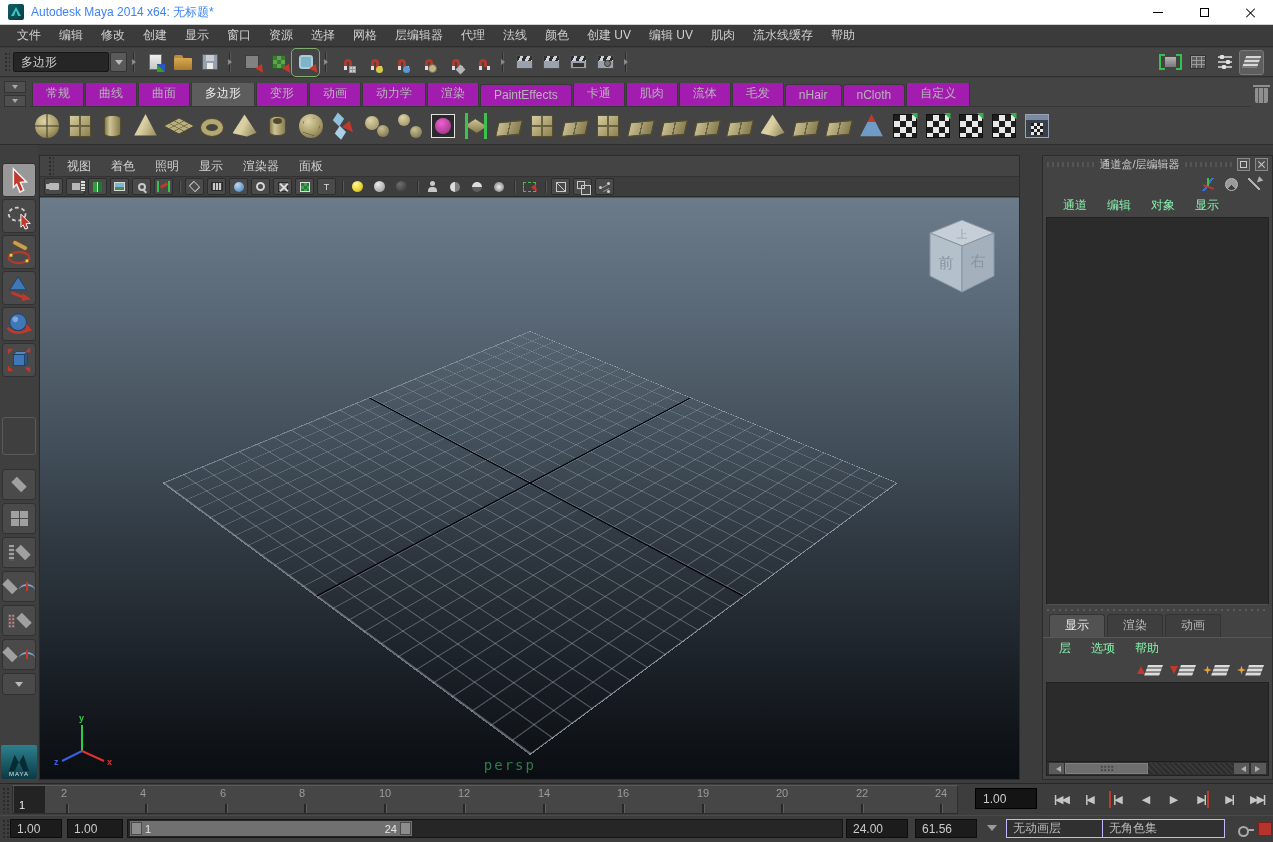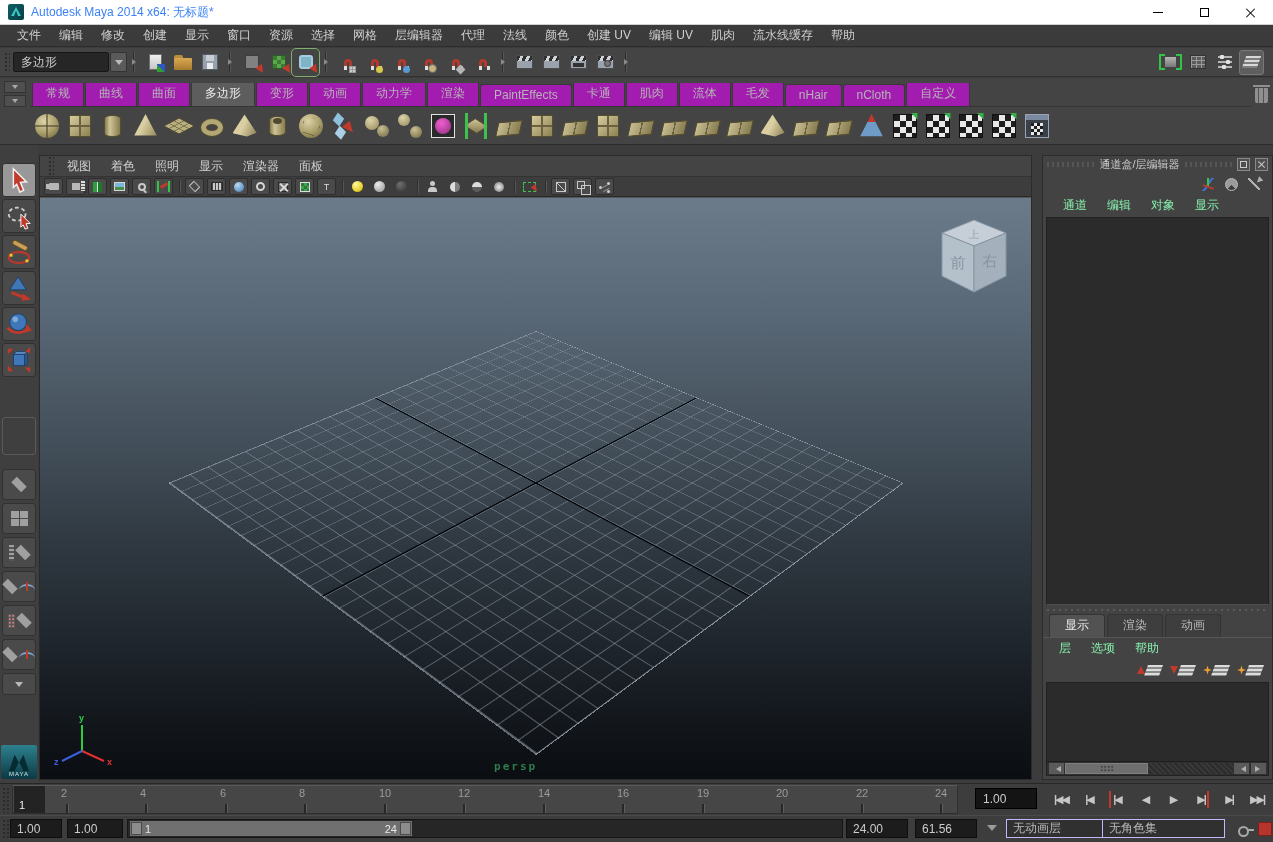--- a/index.html
+++ b/index.html
@@ -178,21 +178,21 @@
   .mini-dots{width:7px;height:14px;background:#565656;
       background-image:radial-gradient(#e08080 1px,transparent 1.2px);background-size:3.5px 3.5px}
   .lay-dd{height:22px}
   .maya-logo{margin-top:auto;margin-bottom:4px;width:36px;height:34px;border-radius:2px;
       background:linear-gradient(180deg,#2d808e,#0c3a44);display:flex;flex-direction:column;align-items:center;justify-content:flex-end}
   .maya-mark{width:20px;height:18px;background:#072b33;
       clip-path:polygon(0 100%,28% 10%,50% 55%,72% 10%,100% 100%,72% 100%,50% 48%,28% 100%)}
   .maya-word{font-size:6px;letter-spacing:1px;color:#cfe5e8;margin-bottom:2px}
 
   
-  .viewport-col{flex:1;display:flex;flex-direction:column;margin:10px 8px 3px 1px;border:1px solid #2b2b2b}
+  .viewport-col{flex:1;display:flex;flex-direction:column;margin:10px 20px 3px 1px;border:1px solid #2b2b2b}
   .panel-menubar{height:20px;background:#444;display:flex;align-items:center;padding-left:4px}
   .panel-menu-item{padding:0 10px;color:#cfcfcf}
   .panel-toolbar{height:21px;background:#3d3d3d;border-top:1px solid #333;border-bottom:1px solid #292929;
       display:flex;align-items:center;padding-left:4px;gap:3px}
   .pt{min-width:19px;height:17px;background:#4a4a4a;border:1px solid #2d2d2d;border-radius:2px;
       display:flex;align-items:center;justify-content:center;position:relative;font-size:9px;font-weight:bold;color:#ddd}
   .pt i{position:relative}
   .pt i::before,.pt i::after{content:"";position:absolute}
   .bare{background:none;border:none}
   .pt-sep{background:none;border:none;min-width:6px}
@@ -244,21 +244,21 @@
   .grid-plane{position:absolute;left:50%;top:50%;width:520px;height:520px;margin:-260px 0 0 -260px;
       transform:translateY(-6px) rotateX(58deg) rotateZ(45deg);
       border:1px solid rgba(180,192,205,.55);
       background-image:repeating-linear-gradient(0deg,rgba(180,192,205,.40) 0 1px,transparent 1px 21.7px),
                        repeating-linear-gradient(90deg,rgba(180,192,205,.40) 0 1px,transparent 1px 21.7px)}
   .grid-plane::before{content:"";position:absolute;left:0;right:0;top:50%;height:2px;margin-top:-1px;background:#04060a}
   .grid-plane::after{content:"";position:absolute;top:0;bottom:0;left:50%;width:2px;margin-left:-1px;background:#04060a}
   .view-cube{position:absolute;top:16px;right:16px}
   .axis-gizmo{position:absolute;left:12px;bottom:10px}
   .persp-label{position:absolute;bottom:6px;left:48%;transform:translateX(-50%);
-      font-family:"DejaVu Sans Mono",monospace;font-size:11px;letter-spacing:2px;color:#2f7d4b;font-weight:bold}
+      font-family:"DejaVu Sans Mono",monospace;font-size:14px;letter-spacing:2px;color:#2f7d4b;font-weight:normal}
 
   
   .rightpanel{width:231px;margin:10px 0 3px 2px;background:#434343;border:1px solid #2b2b2b;
       display:flex;flex-direction:column}
   .rp-header{height:17px;display:flex;align-items:center;padding:0 4px;gap:5px}
   .rp-dots{flex:1;height:5px;background:repeating-linear-gradient(90deg,#555 0 2px,transparent 2px 5px)}
   .rp-title{font-size:11px;color:#c9c9c9;white-space:nowrap}
   .rp-btn{width:13px;height:13px;border:1px solid #8a8a8a;background:#4f4f4f;position:relative;flex:0 0 auto}
   .rp-float::before{content:"";position:absolute;left:2px;top:2px;width:5px;height:5px;border:1px solid #ccc}
   .rp-float::after{content:"";position:absolute;right:2px;bottom:2px;width:5px;height:5px;border:1px solid #ccc;background:#4f4f4f}

